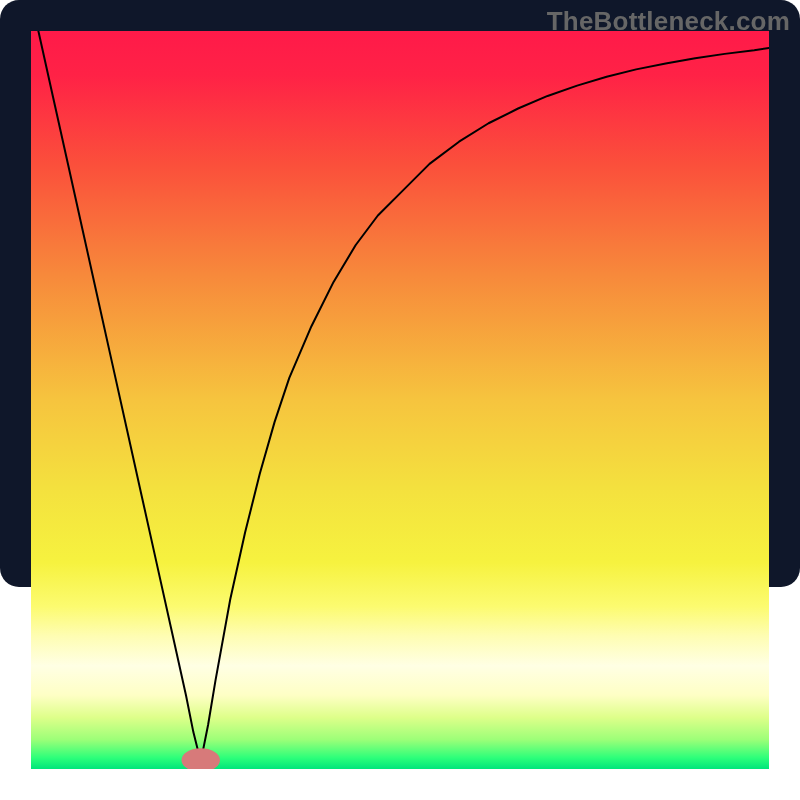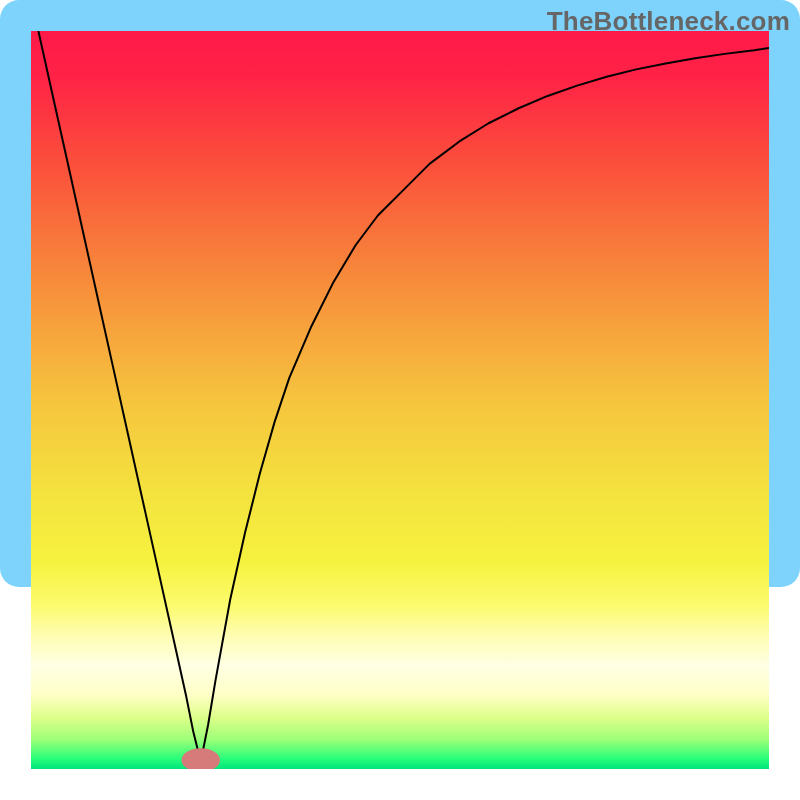--- a/index.html
+++ b/index.html
@@ -8,21 +8,21 @@
     width: 800px;
     height: 800px;
     overflow: hidden;
     background: #fff;
     font-family: Arial, Helvetica, sans-serif;
   }
   .frame {
     position: relative;
     width: 800px;
     height: 587px;
-    background: #7dd3fc;
+    background: #0f172a;
     border-radius: 19px;
   }
   .watermark {
     position: absolute;
     top: 6px;
     right: 10px;
     font-size: 26px;
     font-weight: 600;
     color: #666;
     letter-spacing: 0.2px;

